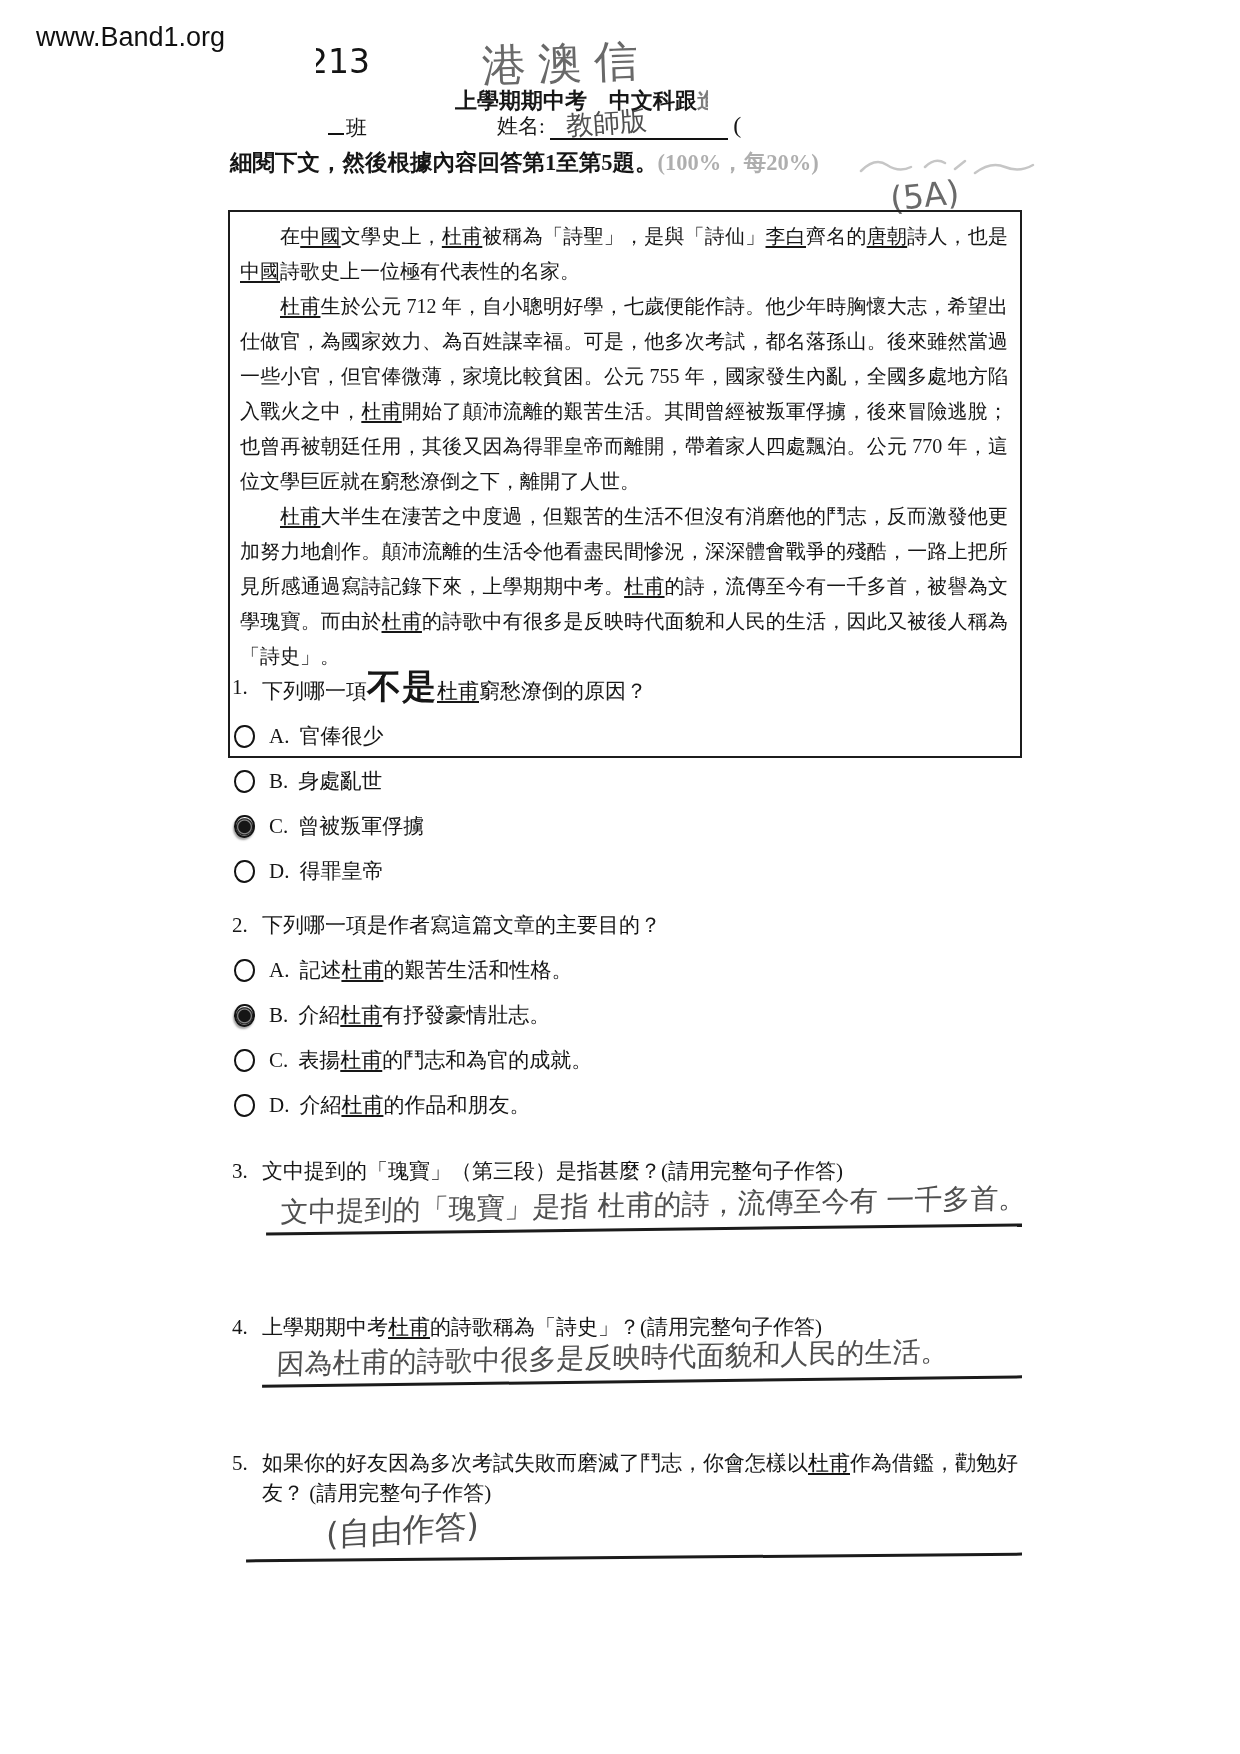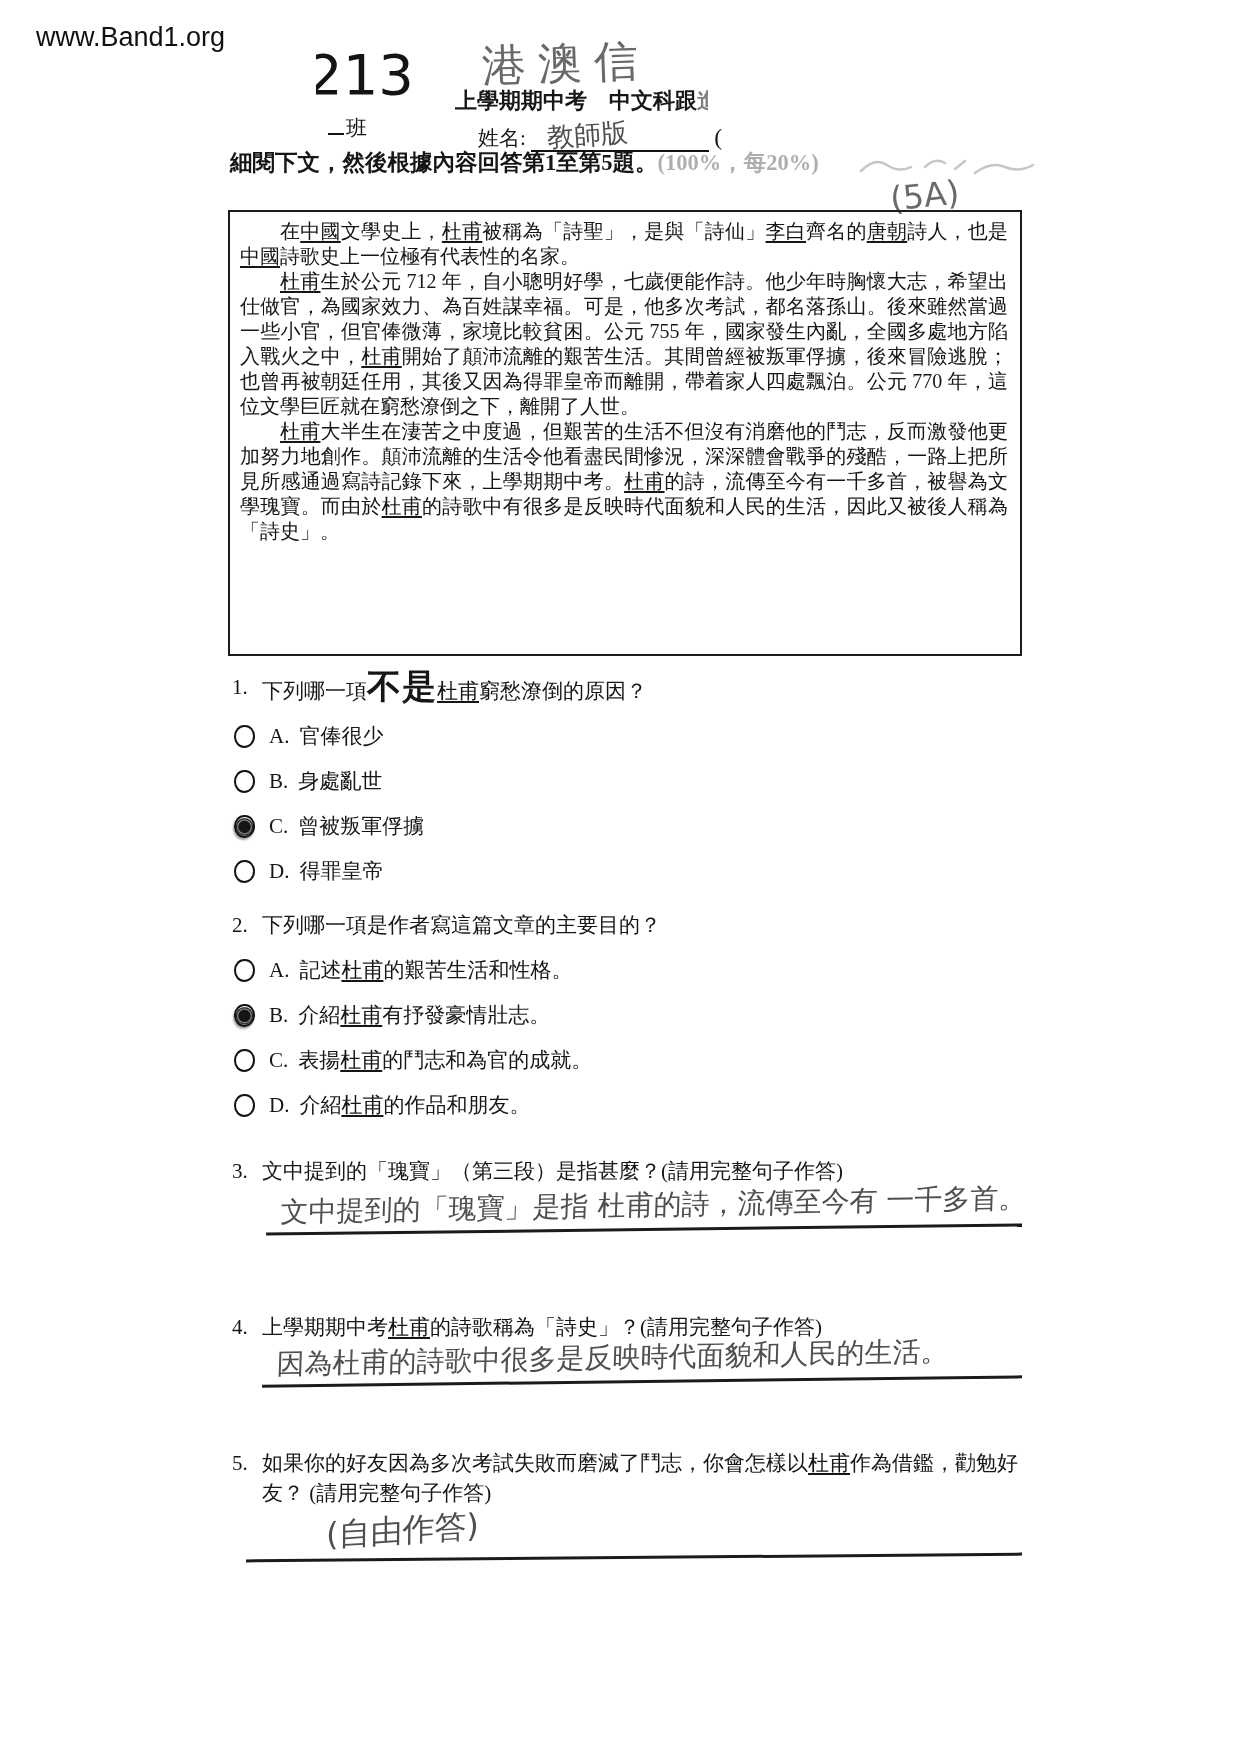--- a/index.html
+++ b/index.html
@@ -2,46 +2,46 @@
 <html><head>
 <meta charset="utf-8">
 <style>
   html,body{margin:0;padding:0;background:#ffffff;}
   .page{position:relative;width:1240px;height:1754px;background:#fff;overflow:hidden;
         font-family:"Liberation Serif","DejaVu Serif",serif;color:#161616;text-decoration:underline;}
 
   
   .watermark{position:absolute;left:36px;top:22px;font-size:27px;color:#101010;
              font-family:"Liberation Sans","DejaVu Sans",sans-serif;}
-  .page-num{position:absolute;left:316px;top:42px;font-size:56px;
+  .page-num{position:absolute;left:316px;top:42px;font-size:33px;
             font-family:"DejaVu Sans",sans-serif;color:#141414;}
   .clip-left{display:inline-block;overflow:hidden;}
   .clip-left>span{display:inline-block;margin-left:-9px;}
   .hw{font-family:"DejaVu Sans","Liberation Sans",sans-serif;color:#4f4f4f;}
   .school-hw{position:absolute;left:482px;top:34px;font-size:44px;letter-spacing:12px;
              transform:rotate(-2deg);opacity:.85;}
   .exam-title{position:absolute;left:455px;top:86px;font-size:22px;font-weight:bold;white-space:nowrap;}
   .clip-char{display:inline-block;width:11px;overflow:hidden;vertical-align:bottom;opacity:.55;}
   .class-line{position:absolute;left:328px;top:112px;font-size:21px;}
   .blank-line{display:inline-block;width:16px;height:21px;border-bottom:2px solid #121212;margin-right:2px;}
-  .name-line{position:absolute;left:478px;top:112px;font-size:21px;margin-top:12px;}
+  .name-line{position:absolute;left:497px;top:112px;font-size:21px;}
   .name-underline{display:inline-block;width:178px;height:25px;border-bottom:2px solid #121212;
                   position:relative;vertical-align:bottom;}
   .name-hw{position:absolute;left:16px;bottom:-3px;font-size:27px;white-space:nowrap;
            transform:rotate(-4deg);}
   .paren-after{font-size:24px;}
   .instruction{position:absolute;left:230px;top:147px;font-size:22.5px;font-weight:bold;white-space:nowrap;}
   .marks-faded{color:#9b9b9b;font-weight:bold;opacity:.8;}
   .scribble-svg{position:absolute;left:855px;top:143px;}
   .corner-note{position:absolute;left:890px;top:176px;font-size:33px;color:#6a6a6a;
                transform:rotate(-6deg);}
 
   
-  .passage{position:absolute;left:228px;top:210px;width:794px;height:446px;box-sizing:border-box;
-           border:2px solid #1c1c1c;padding:7px 12px 0 10px;font-size:20px;line-height:25px;
+  .passage{position:absolute;left:228px;top:210px;width:794px;height:548px;box-sizing:border-box;
+           border:2px solid #1c1c1c;padding:7px 12px 0 10px;font-size:20px;line-height:35px;
            text-align:justify;overflow:hidden;}
   .passage p{margin:0;text-indent:2em;}
   .pn{text-decoration:underline;text-underline-offset:3px;text-decoration-thickness:1.5px;}
   .em-bold{font-weight:700;font-size:34px;letter-spacing:1px;}
 
   
   .questions{position:absolute;left:232px;top:672px;width:790px;font-size:21px;}
   .q-head{display:flex;line-height:30px;}
   .q-num{width:30px;flex:none;}
   .q-text{flex:1;}

